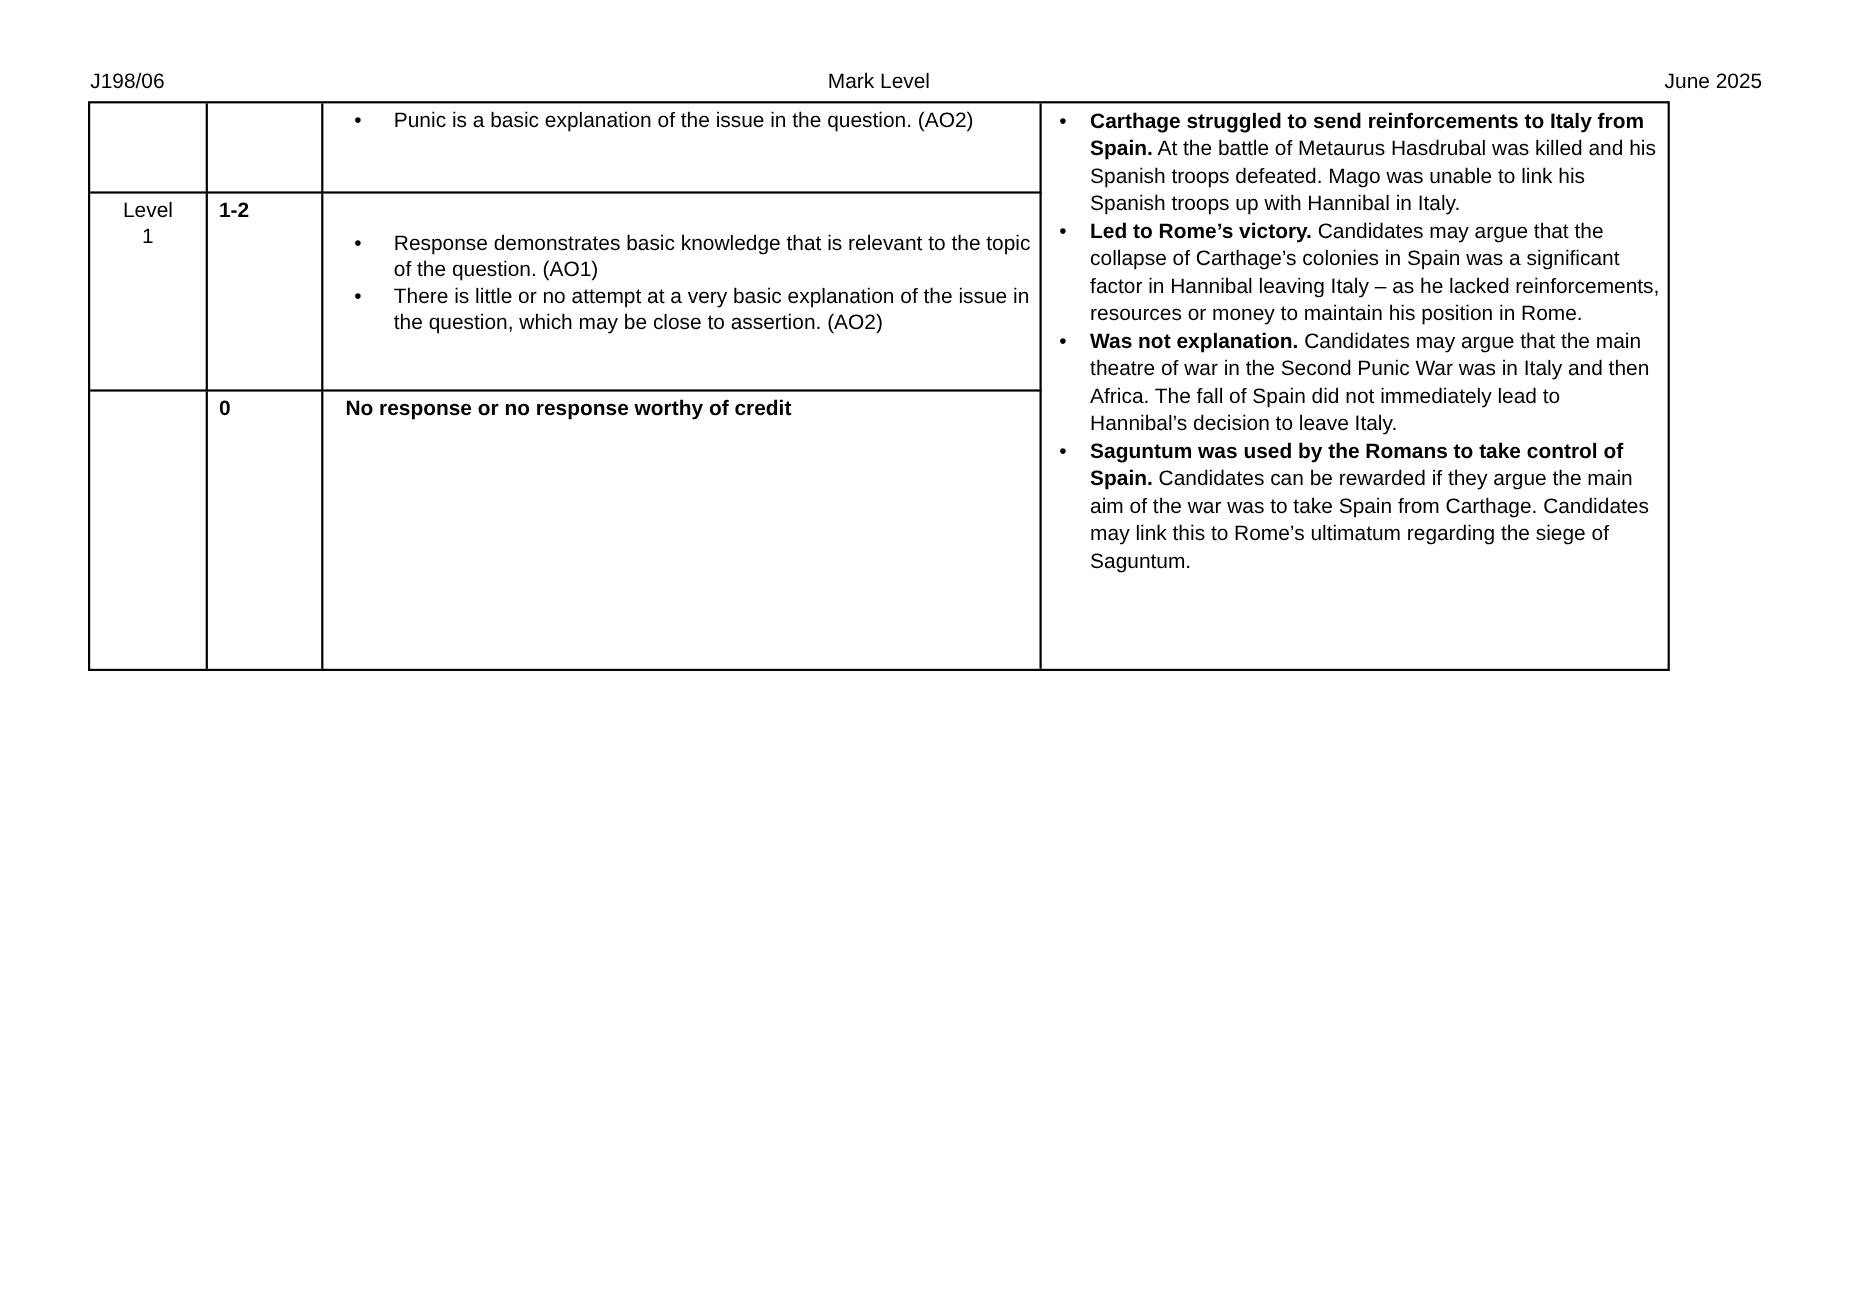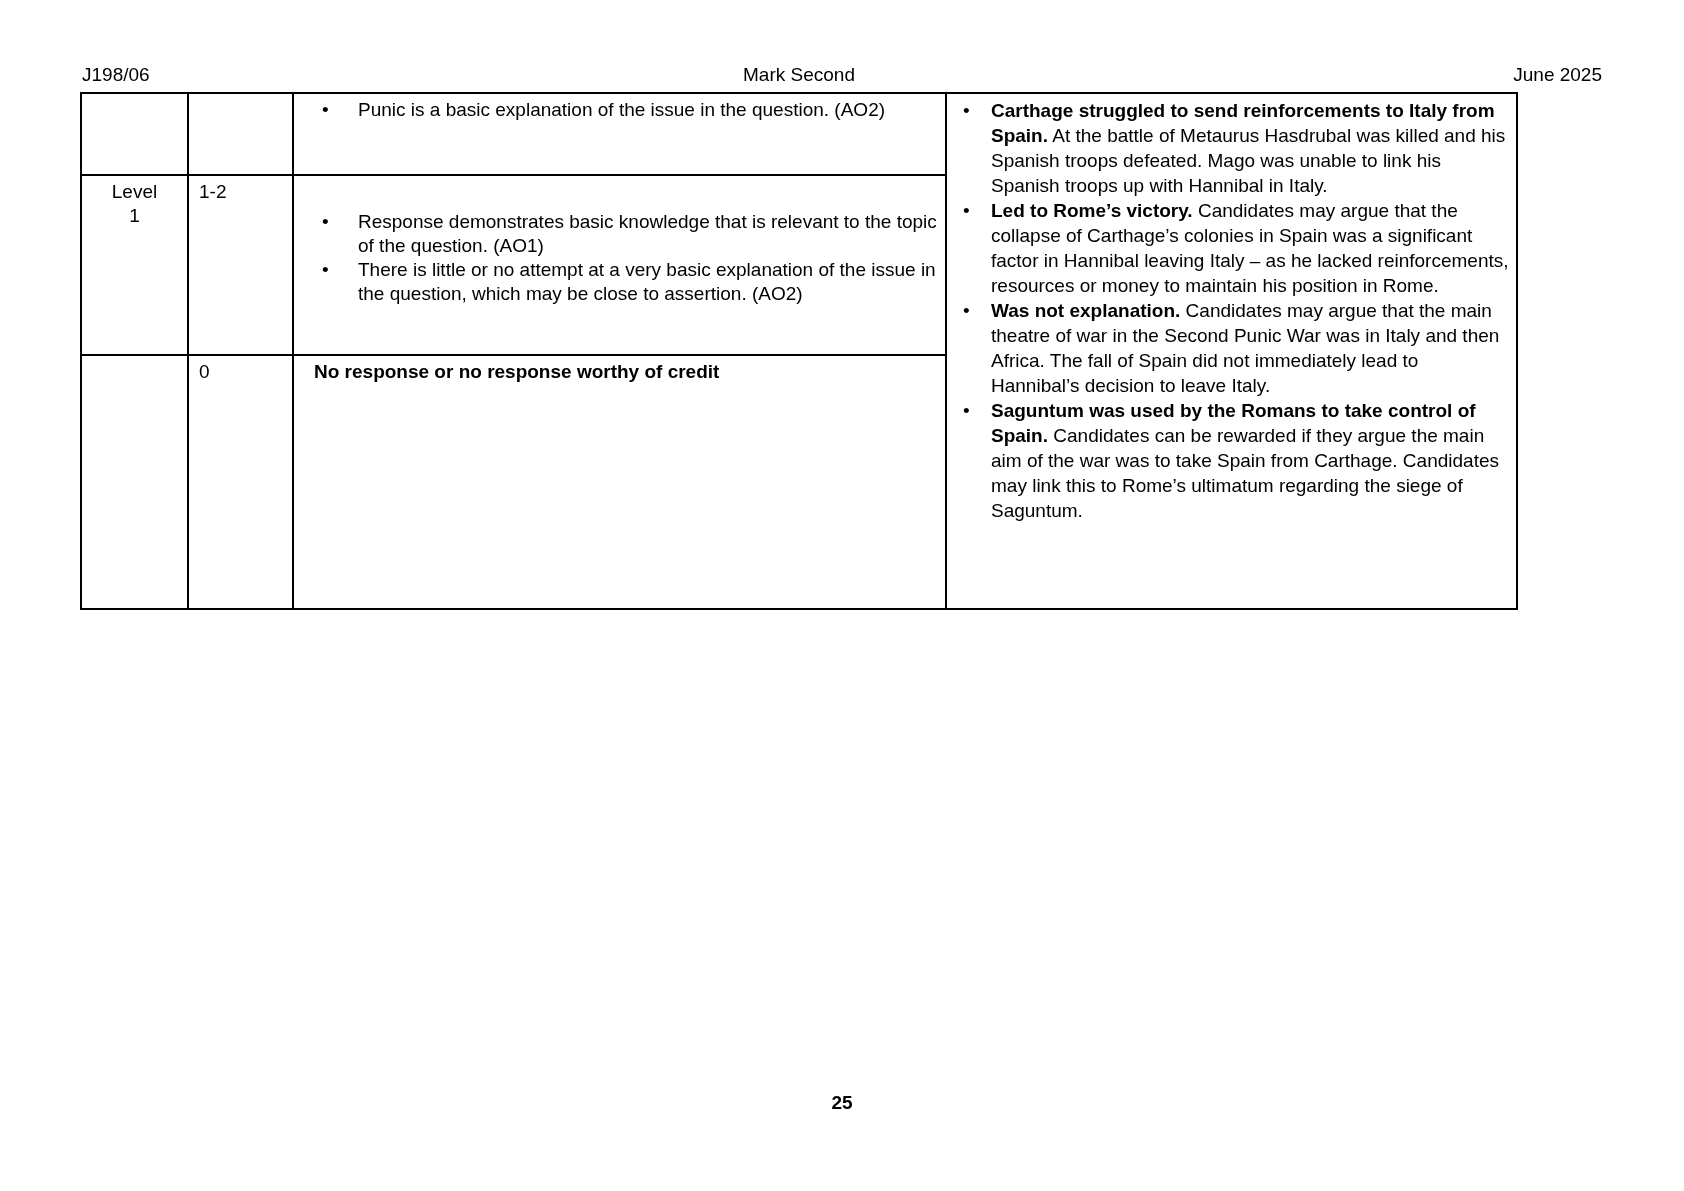--- a/index.html
+++ b/index.html
@@ -27,21 +27,21 @@
     border: 2px solid #000000;
     display: grid;
     grid-template-columns: 107px 105px 653px 1fr;
     grid-template-rows: 82px 180px 1fr;
   }
   .cell { box-sizing: border-box; overflow: hidden; }
   .br { border-right: 2px solid #000000; }
   .bb { border-bottom: 2px solid #000000; }
 
   .level-cell { text-align: center; padding-top: 4px; white-space: pre-line; line-height: 24px; }
-  .marks-cell { padding: 4px 4px 0 10px; line-height: 24px; }
+  .marks-cell { padding: 4px 4px 0 10px; line-height: 24px; font-weight: bold; }
   .desc-cell  { padding: 4px 8px 0 0; line-height: 24px; }
   .plain-text { padding-left: 20px; font-weight: bold; }
 
   .bullets { margin-left: 28px; }
   .bullets.gap { margin-top: 30px; }
   .bullet { display: flex; align-items: flex-start; }
   .bullet .mk { flex: 0 0 36px; }
   .bullet .tx { flex: 1 1 auto; }
 
   .guide-cell { grid-column: 4; grid-row: 1 / 4; padding: 4px 6px 0 0; line-height: 25px; }
@@ -51,21 +51,21 @@
 
   
   .footer { position: absolute; left: 0; top: 1092px; width: 100%; text-align: center; font-weight: bold; }
 </style>
 </head>
 <body>
 
 <div class="page">
 
   <span class="hdr-left">J198/06</span>
-  <span class="hdr-center">Mark Second</span>
+  <span class="hdr-center">Mark Level</span>
   <span class="hdr-right">June 2025</span>
 
   <div class="tbl">
 
     <div class="cell br bb level-cell"></div>
     <div class="cell br bb marks-cell"></div>
     <div class="cell br bb desc-cell">
       <div class="bullets">
           <div class="bullet">
             <span class="mk">•</span>
@@ -112,15 +112,14 @@
           </div>
           <div class="bullet">
             <span class="mk">•</span>
             <span class="tx"><b>Saguntum was used by the Romans to take control of Spain.</b> Candidates can be rewarded if they argue the main aim of the war was to take Spain from Carthage. Candidates may link this to Rome’s ultimatum regarding the siege of Saguntum.</span>
           </div>
         </div>
     </div>
 
   </div>
 
-  <div class="footer">25</div>
 
 </div>
 
 </body></html>

